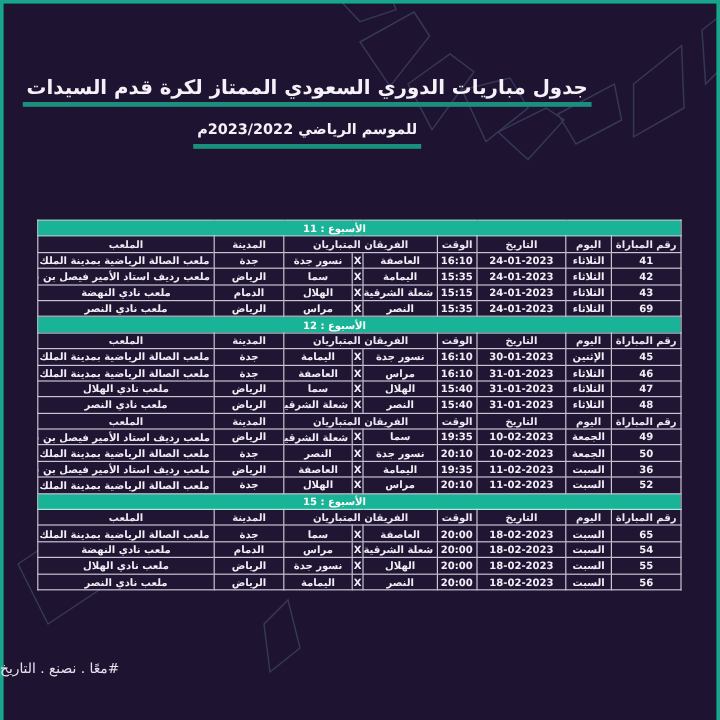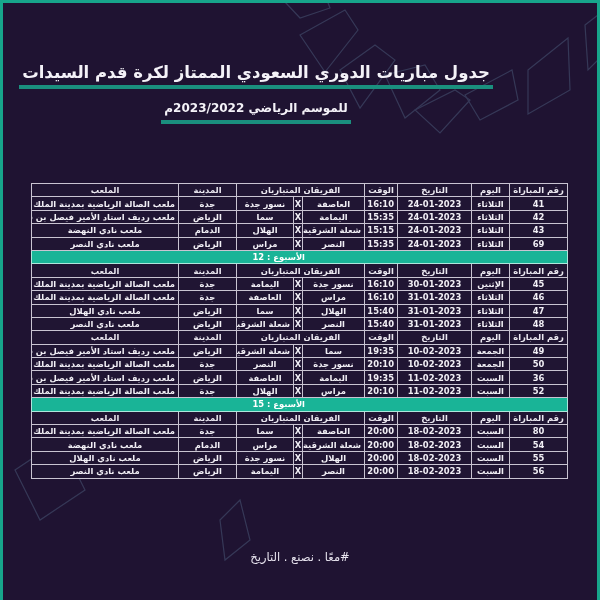--- a/index.html
+++ b/index.html
@@ -65,21 +65,21 @@
     td.day { width: 32px; }
     td.date { width: 69px; }
     td.time { width: 28px; }
     td.tA { width: 59px; margin-left: 47px; }
     td.vs { width: 7px; padding: 0 !important; }
     td.tB { width: 51px; }
     td.city { width: 53px; }
     td.venue { width: auto; }
     .footer {
       position: absolute; top: 550px; left: 0; width: 600px;
-      text-align: center;
+      text-align: left;
       font-size: 11.5px; color: #e7e3ee;
     }
   </style>
 </head>
 <body>
 
 <svg class="deco" viewBox="0 0 600 600">
   <g fill="none" stroke="#3a3f5e" stroke-width="1.2" opacity="0.85">
     <path d="M285 2 L300 18 L330 8 L325 -5"></path>
     <path d="M300 35 L345 10 L358 30 L325 72 Z"></path>
@@ -107,20 +107,23 @@
       <col style="width:38px">
       <col style="width:74px">
       <col style="width:33px">
     <col style="width:62px">
       <col style="width:9px">
       <col style="width:57px">
       <col style="width:58px">
       <col>
   </colgroup>
   <tbody id="sched-body">
+      <tr class="week">
+        <td colspan="9">الأسبوع : 11</td>
+      </tr>
       <tr class="hdr">
         <td colspan="1" class="num">رقم المباراة</td>
         <td colspan="1" class="day">اليوم</td>
         <td colspan="1" class="date">التاريخ</td>
         <td colspan="1" class="time">الوقت</td>
         <td colspan="3" class="tA">الفريقان المتباريان</td>
         <td colspan="1" class="city">المدينة</td>
         <td colspan="1" class="venue">الملعب</td>
       </tr>
       <tr>
@@ -282,21 +285,21 @@
       <tr class="hdr">
         <td colspan="1" class="num">رقم المباراة</td>
         <td colspan="1" class="day">اليوم</td>
         <td colspan="1" class="date">التاريخ</td>
         <td colspan="1" class="time">الوقت</td>
         <td colspan="3" class="tA">الفريقان المتباريان</td>
         <td colspan="1" class="city">المدينة</td>
         <td colspan="1" class="venue">الملعب</td>
       </tr>
       <tr>
-        <td class="num">80</td>
+        <td class="num">65</td>
         <td class="day">السبت</td>
         <td class="date">18-02-2023</td>
         <td class="time">20:00</td>
         <td class="tA">العاصفة</td>
         <td class="vs">X</td>
         <td class="tB">سما</td>
         <td class="city">جدة</td>
         <td class="venue">ملعب الصالة الرياضية بمدينة الملك عبدالله الرياضية</td>
       </tr>
       <tr>

